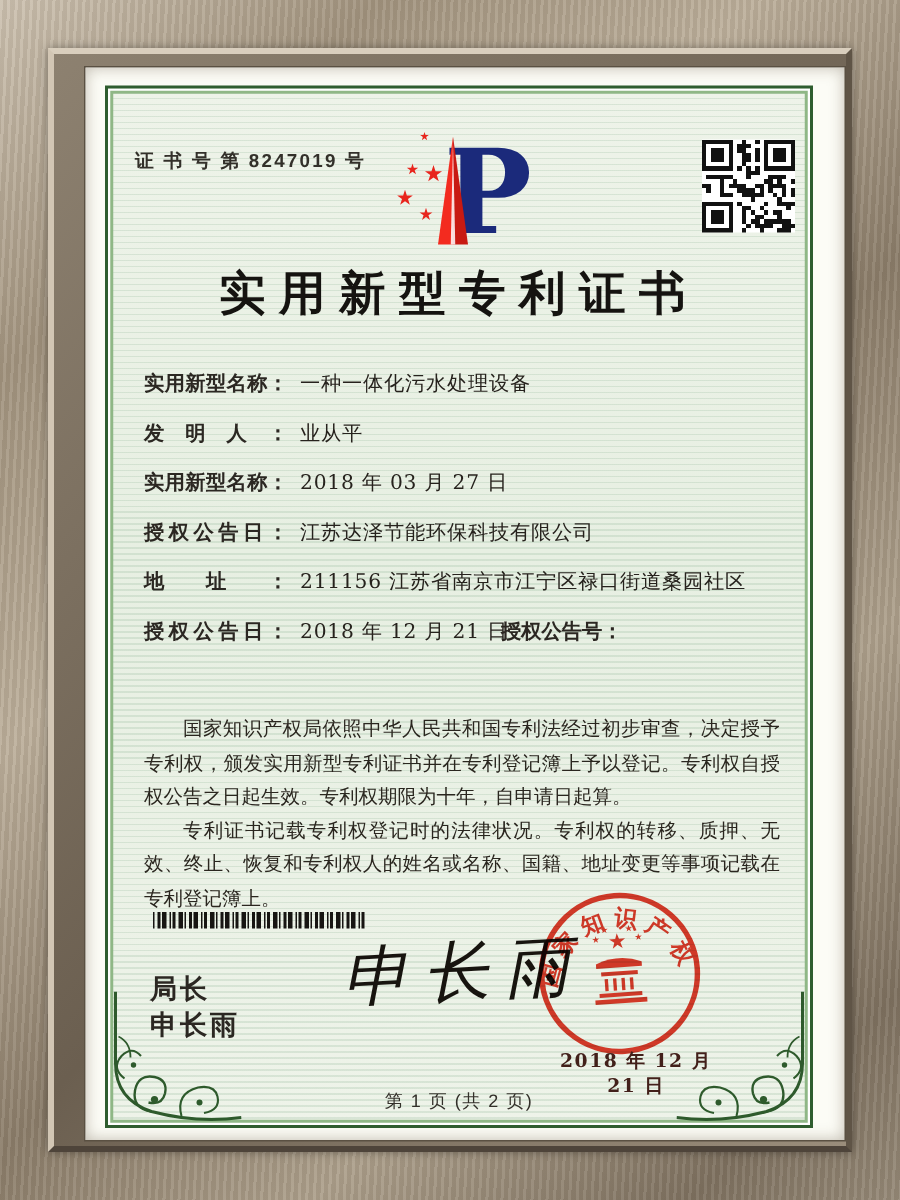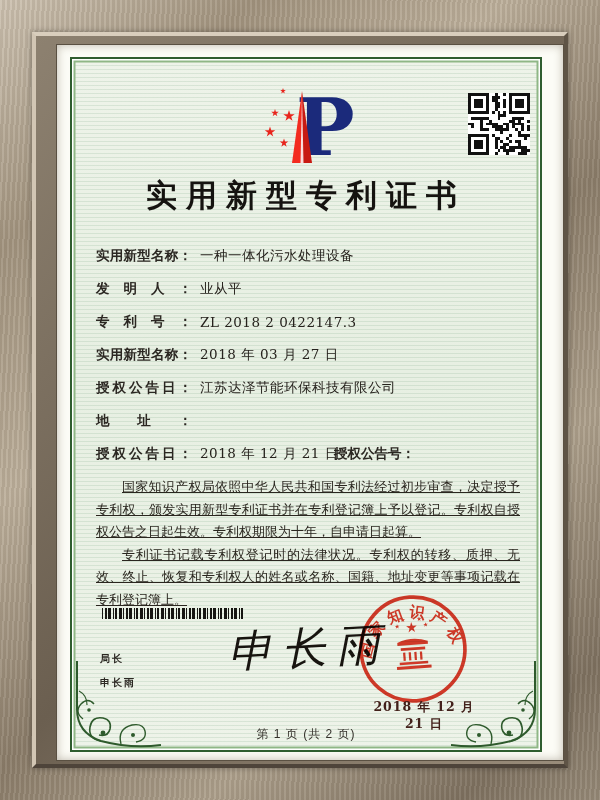--- a/index.html
+++ b/index.html
@@ -43,27 +43,27 @@
   .f-row{position:relative;height:33px;display:flex;align-items:center;font-size:13.5px;}
   .f-label{display:inline-block;width:96px;font-weight:bold;color:#2b2722;
     text-align:justify;text-align-last:justify;flex:none;margin-right:8px;}
   .f-value{font-family:"DejaVu Serif","Liberation Serif",serif;color:#26221d;
     letter-spacing:.5px;white-space:nowrap;}
   .grant-right{position:absolute;left:238px;display:flex;align-items:center;}
   .grant-right .f-label{width:auto;margin-right:6px;text-align-last:auto;}
 
   .paras{position:absolute;left:24px;right:20px;top:417px;
     font-family:"DejaVu Serif","Liberation Serif",serif;
-    font-size:13px;line-height:1.74;color:#2a261f;text-align:justify;text-decoration:underline;}
+    font-size:13px;line-height:1.74;color:#2a261f;text-align:justify;}
   .paras p{margin:0;text-indent:2em;}
 
   .barcode{position:absolute;left:30px;top:549px;height:11px;display:flex;align-items:stretch;}
   .barcode div{height:100%;}
 
-  .commissioner{position:absolute;left:28px;top:588px;font-size:10px;font-weight:bold;
+  .commissioner{position:absolute;left:28px;top:588px;font-size:18px;font-weight:bold;
     color:#2b2722;line-height:24px;letter-spacing:2px;}
   .signature{position:absolute;left:132px;top:560px;width:210px;text-align:center;
     font-family:"DejaVu Serif","Liberation Serif",serif;
     font-size:44px;color:#17140f;transform:rotate(-3deg);letter-spacing:10px;
     font-style:italic;}
 
   .seal{position:absolute;left:285px;top:534px;width:112px;height:112px;
     mix-blend-mode:multiply;opacity:.94;transform:rotate(-4deg);}
   .seal-date{position:absolute;left:292px;top:640px;width:120px;text-align:center;
     font-size:12.5px;font-weight:bold;color:#42201a;letter-spacing:1px;
@@ -78,20 +78,21 @@
 </style>
 </head>
 <body>
 
 <div class="scene">
   <div class="frame"></div>
   <div class="frame-mid"></div>
   <div class="paper">
     <div class="cert">
 
+      <div class="cert-no">证 书 号 第 8247019 号</div>
 
       <svg class="logo" viewBox="0 0 100 86">
         <defs>
           <path id="star" d="M0,-1 L0.2245,-0.309 L0.951,-0.309 L0.3633,0.118 L0.5878,0.809 L0,0.382 L-0.5878,0.809 L-0.3633,0.118 L-0.951,-0.309 L-0.2245,-0.309 Z"></path>
         </defs>
         <text x="42" y="70" font-size="78" font-weight="bold" font-family="'DejaVu Serif',serif" fill="#1b2a7b">P</text>
         <polygon points="48,6 58,78 48,78" fill="#c81a12"></polygon>
         <polygon points="48,6 48,78 38,78" fill="#f32b1f"></polygon>
         <polygon points="48,10 49.5,78 46.5,78" fill="#ffffff" opacity="0.85"></polygon>
         <use href="#star" transform="translate(29,6) scale(3)" fill="#e8251d"></use>
@@ -323,33 +324,30 @@
       <div class="fields">
         <div class="f-row">
           <span class="f-label">实用新型名称：</span>
           <span class="f-value">一种一体化污水处理设备</span>
         </div>
         <div class="f-row">
           <span class="f-label">发明人：</span>
           <span class="f-value">业从平</span>
         </div>
         <div class="f-row">
-          <span class="f-label">专利号：</span>
-          <span class="f-value">ZL 2018 2 0422147.3</span>
-        </div>
-        <div class="f-row">
           <span class="f-label">实用新型名称：</span>
           <span class="f-value">2018 年 03 月 27 日</span>
         </div>
         <div class="f-row">
           <span class="f-label">授权公告日：</span>
           <span class="f-value">江苏达泽节能环保科技有限公司</span>
         </div>
         <div class="f-row">
           <span class="f-label">地址：</span>
+          <span class="f-value">211156 江苏省南京市江宁区禄口街道桑园社区</span>
         </div>
         <div class="f-row">
           <span class="f-label">授权公告日：</span>
           <span class="f-value">2018 年 12 月 21 日</span>
           <span class="grant-right">
             <span class="f-label">授权公告号：</span>
           </span>
         </div>
       </div>
 

